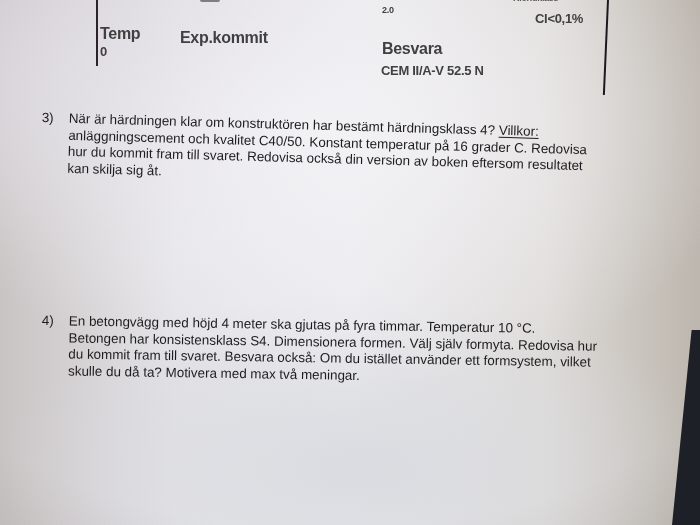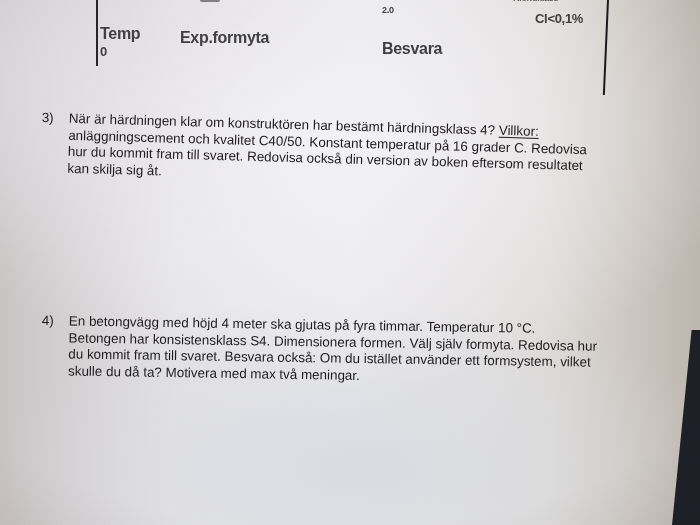--- a/index.html
+++ b/index.html
@@ -124,23 +124,24 @@
   <div class="cut-fragment"></div>
 
   <span class="cell small" style="left:382px; top:5px;">2.0</span>
 
   <span class="cell small" style="left:513px; top:-7px; opacity:0.85;">Kloridklass</span>
   <span class="cell value" style="left:510px; top:11px;margin-left:25px;">Cl&lt;0,1%</span>
 
   <span class="cell label" style="left:100px; top:25px;">Temp</span>
   <span class="cell value" style="left:100px; top:44px;">0</span>
 
-  <span class="cell label" style="left:180px; top:29px; font-weight:bold;">Exp.formyta</span>
+  <span class="cell label" style="left:180px; top:29px; font-weight:bold;">Exp.kommit</span>
 
   <span class="cell label" style="left:382px; top:40px;">Besvara</span>
+  <span class="cell value" style="left:381px; top:63px;">CEM II/A-V 52.5 N</span>
 </div>
 
 <div class="question" id="q3">
   <span class="num">3)</span>
   <div class="body">
     <span class="line"><span>När är härdningen klar om konstruktören har bestämt härdningsklass 4? </span><span class="u">Villkor:</span></span>
     <span class="line">anläggningscement och kvalitet C40/50. Konstant temperatur på 16 grader C. Redovisa</span>
     <span class="line">hur du kommit fram till svaret. Redovisa också din version av boken eftersom resultatet</span>
     <span class="line">kan skilja sig åt.</span>
   </div>

